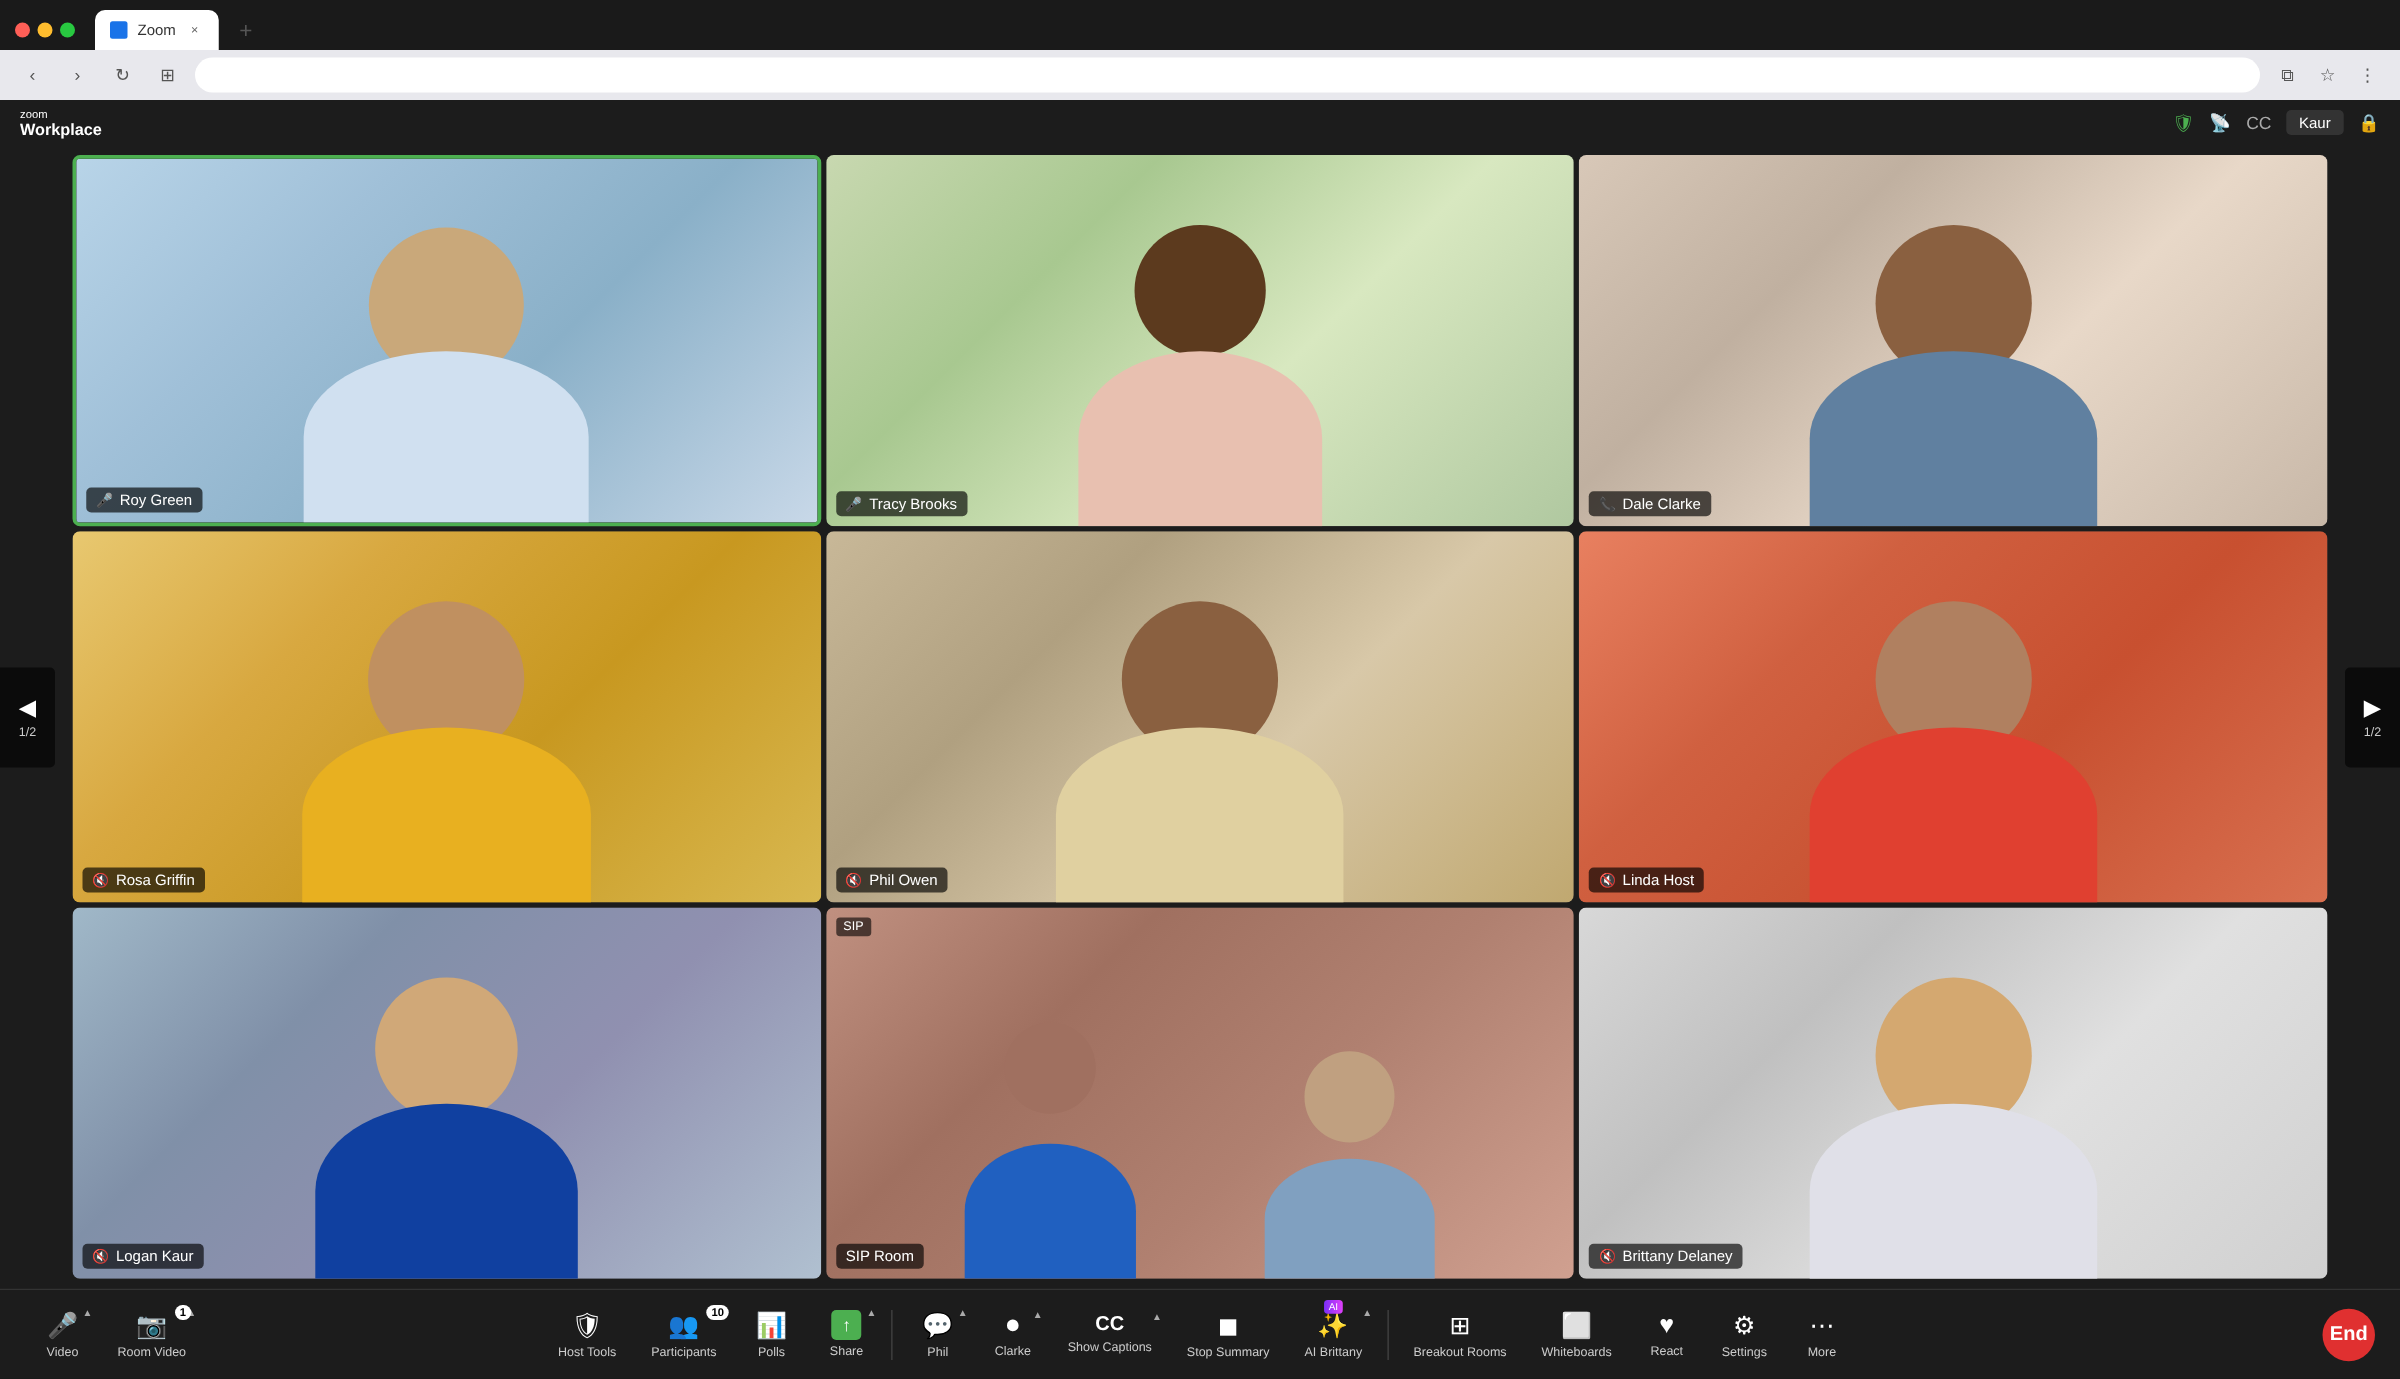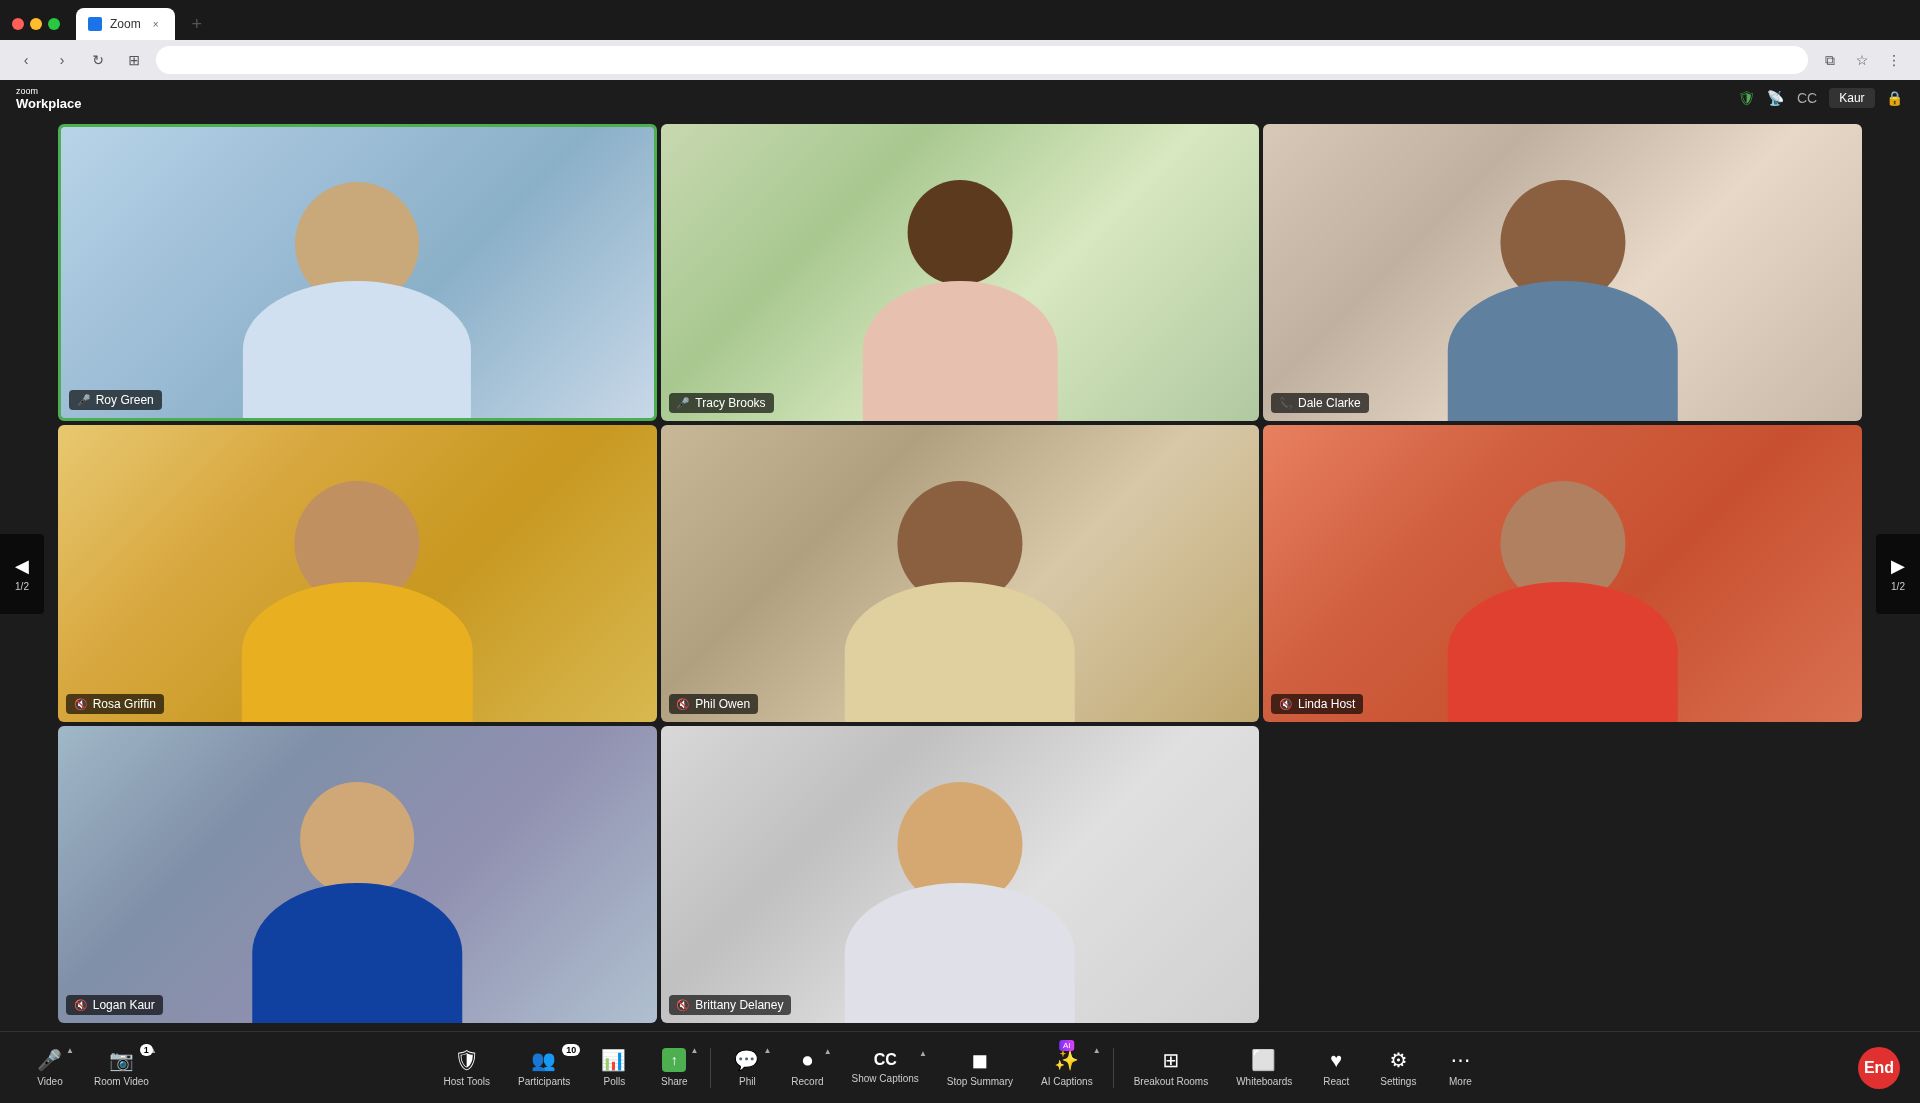--- a/index.html
+++ b/index.html
@@ -507,20 +507,41 @@
               <div style="position:absolute;bottom:0;left:50%;transform:translateX(-50%);width:70%;height:55%;background:#1040a0;border-radius:50% 50% 0 0;"></div>
             </div>
           </div>
         </div>
         <div class="name-tag">
           <span class="name-tag-icon">🔇</span>
           <span>Logan Kaur</span>
         </div>
       </div>
 
+      <div class="video-tile">
+        <div class="tile-inner bg-8">
+          <div style="position:absolute;bottom:0;width:100%;height:95%;display:flex;align-items:flex-end;justify-content:center;">
+
+            <div style="position:relative;width:80%;height:85%;display:flex;justify-content:space-around;align-items:flex-end;">
+              <div style="position:relative;width:38%;height:90%;">
+                <div style="position:absolute;top:5%;left:50%;transform:translateX(-50%);width:40%;padding-bottom:40%;border-radius:50%;background:#a07060;"></div>
+                <div style="position:absolute;bottom:0;left:50%;transform:translateX(-50%);width:75%;height:50%;background:#2060c0;border-radius:50% 50% 0 0;"></div>
+              </div>
+              <div style="position:relative;width:38%;height:80%;">
+                <div style="position:absolute;top:5%;left:50%;transform:translateX(-50%);width:40%;padding-bottom:40%;border-radius:50%;background:#c0a080;"></div>
+                <div style="position:absolute;bottom:0;left:50%;transform:translateX(-50%);width:75%;height:50%;background:#80a0c0;border-radius:50% 50% 0 0;"></div>
+              </div>
+            </div>
+          </div>
+        </div>
+        <div class="sip-badge">SIP</div>
+        <div class="name-tag">
+          <span>SIP Room</span>
+        </div>
+      </div>
 
       <div class="video-tile">
         <div class="tile-inner bg-9">
           <div style="position:absolute;bottom:0;width:100%;height:95%;display:flex;align-items:flex-end;justify-content:center;">
             <div style="position:relative;width:55%;height:90%;">
               <div style="position:absolute;top:5%;left:50%;transform:translateX(-50%);width:38%;padding-bottom:38%;border-radius:50%;background:#d4a870;"></div>
               <div style="position:absolute;bottom:0;left:50%;transform:translateX(-50%);width:70%;height:55%;background:#e0e0e8;border-radius:50% 50% 0 0;"></div>
             </div>
           </div>
         </div>
@@ -585,39 +606,39 @@
 
       <div class="toolbar-item">
         <span class="toolbar-chevron">▲</span>
         <span class="toolbar-icon">💬</span>
         <span class="toolbar-label">Phil</span>
       </div>
 
       <div class="toolbar-item">
         <span class="toolbar-chevron">▲</span>
         <span class="toolbar-icon" style="color:#fff;">⏺</span>
-        <span class="toolbar-label">Record</span>
+        <span class="toolbar-label">Clarke</span>
       </div>
 
       <div class="toolbar-item">
         <span class="toolbar-chevron">▲</span>
         <span class="toolbar-icon" style="font-size:16px;font-weight:bold;">CC</span>
         <span class="toolbar-label">Show Captions</span>
       </div>
 
       <div class="toolbar-item">
         <span class="toolbar-icon">◼</span>
         <span class="toolbar-label">Stop Summary</span>
       </div>
 
       <div class="toolbar-item" style="position:relative;">
         <span class="toolbar-chevron">▲</span>
         <div class="ai-badge">AI</div>
         <span class="toolbar-icon">✨</span>
-        <span class="toolbar-label">AI Captions</span>
+        <span class="toolbar-label">AI Brittany</span>
       </div>
 
       <div class="toolbar-separator"></div>
 
       <div class="toolbar-item">
         <span class="toolbar-icon">⊞</span>
         <span class="toolbar-label">Breakout Rooms</span>
       </div>
 
       <div class="toolbar-item">

